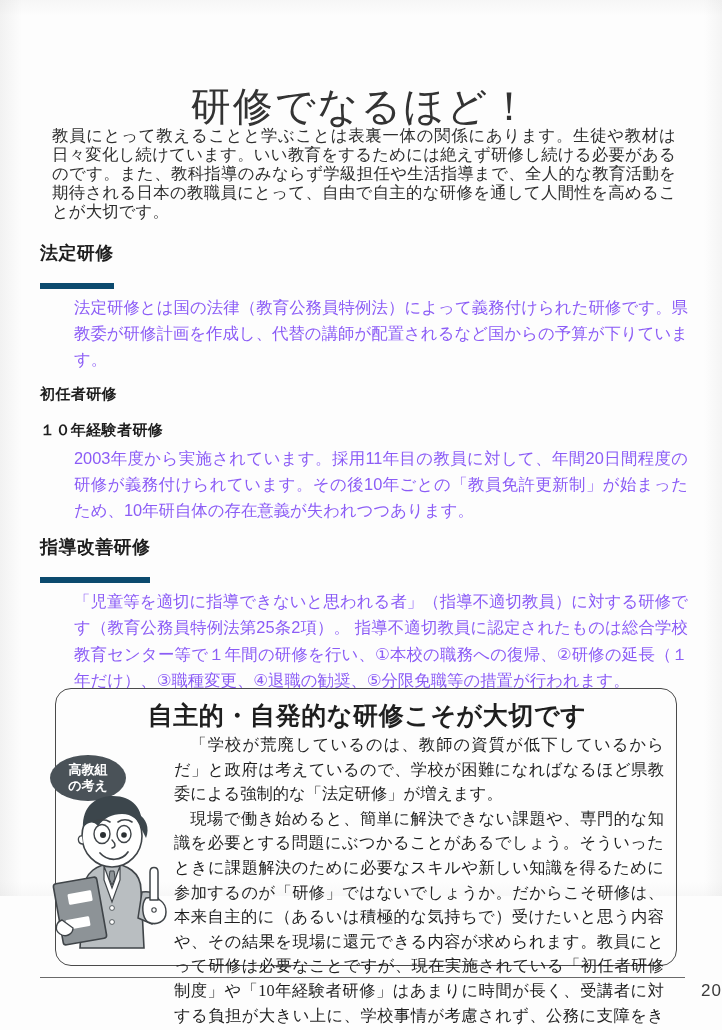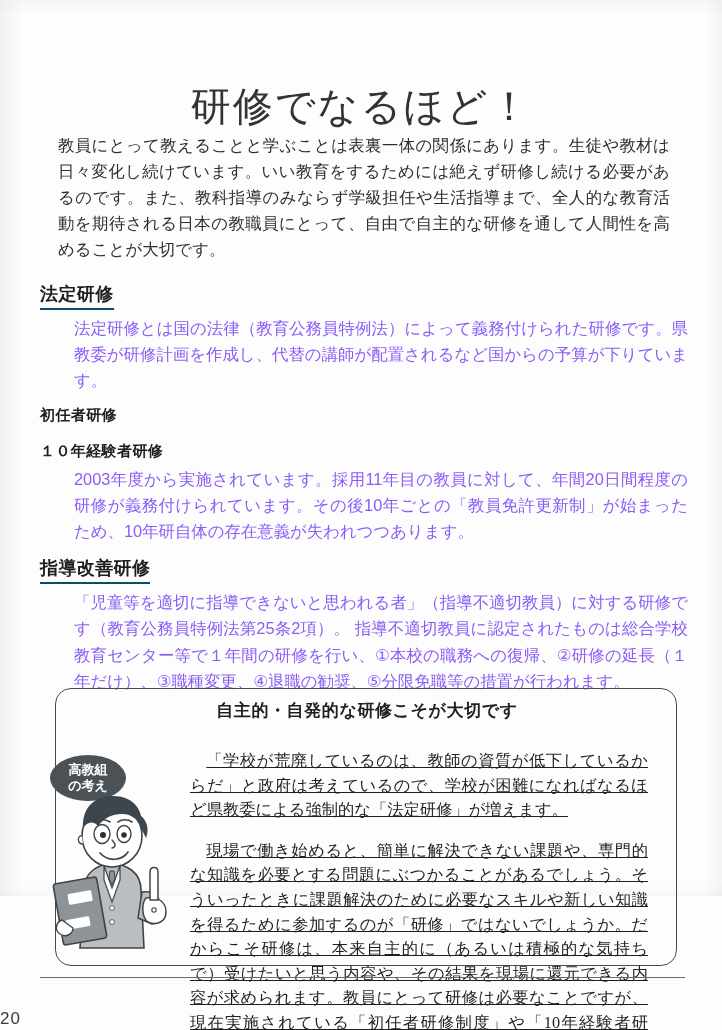--- a/index.html
+++ b/index.html
@@ -48,39 +48,39 @@
 
   
   .content {
     position: absolute;
     left: 40px;
     top: 114px;
     width: 648px;
   }
   .para {
     font-size: 16.4px;
-    line-height: 26px;
+    line-height: 19px;
     text-align: justify;
     color: #2e2e2e;
-    margin: 18px;
+    margin: 12px;
     letter-spacing: .1px;
   }
   .intro { margin-bottom: 12px; }
 
   .sec-head {
     font-size: 18px;
     font-weight: bold;
     color: #1e1e1e;
     margin: 8px 0 5px 0;
     display: inline-block;
     letter-spacing: .4px;
   }
   .sec-head.underlined {
-    border-bottom: 2px solid #0c4a6e;
-    padding-bottom: 2px;
+    border-bottom: 6px solid #0c4a6e;
+    padding-bottom: 18px;
   }
   .sec-head.small {
     font-size: 15px;
   }
   .sec-block { margin-bottom: 4px; }
   .sec-body {
     padding-left: 34px;
     font-size: 16.4px;
     line-height: 26.2px;
     text-align: justify;
@@ -99,38 +99,38 @@
     border: 1.6px solid #4a4a4a;
     border-radius: 16px;
     box-sizing: border-box;
     background: transparent;
   }
   .box-title {
     position: absolute;
     left: 0; top: 10px;
     width: 622px;
     text-align: center;
-    font-size: 17px;
+    font-size: 25px;
     font-weight: 600;
     color: #1f1f1f;
     letter-spacing: .6px;
     font-family: "DejaVu Sans", "Liberation Sans", sans-serif;
   }
   .box-body {
     position: absolute;
     left: 118px;
     top: 44px;
     width: 490px;
     font-family: "Liberation Serif", "DejaVu Serif", serif;
     font-size: 16.3px;
     line-height: 24.6px;
     color: #1f1f1f;
     text-align: justify;
   }
-  .box-body p { margin: 16px; text-indent: 1em; text-decoration: underline; }
+  .box-body p { margin: 0; text-indent: 1em; }
 
   
   .illus {
     position: absolute;
     left: 46px;
     top: 752px;
     width: 130px;
     height: 200px;
   }
 
@@ -140,25 +140,24 @@
     left: 40px;
     top: 977px;
     width: 645px;
     height: 1px;
     background: #6a6a6a;
   }
   .page-number {
     position: absolute;
     left: 0; top: 981px;
     width: 722px;
-    text-align: left;
+    text-align: right;
     font-size: 17px;
     color: #3a3a3a;
     letter-spacing: 1px;
-    margin-top: 28px;
   }
 </style>
 </head>
 <body>
 
 <div class="page">
   <div class="scan-edge"></div>
 
   <h1 class="doc-title">研修でなるほど！</h1>
 

